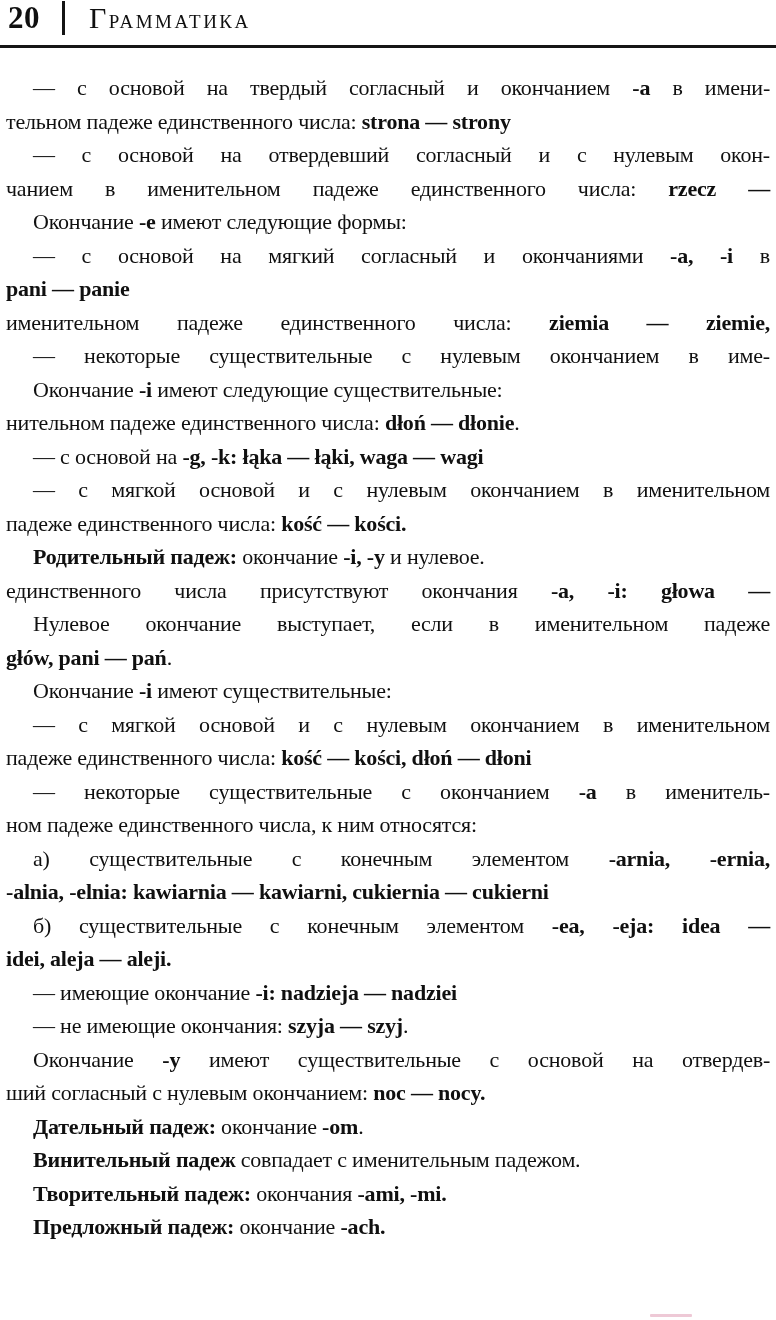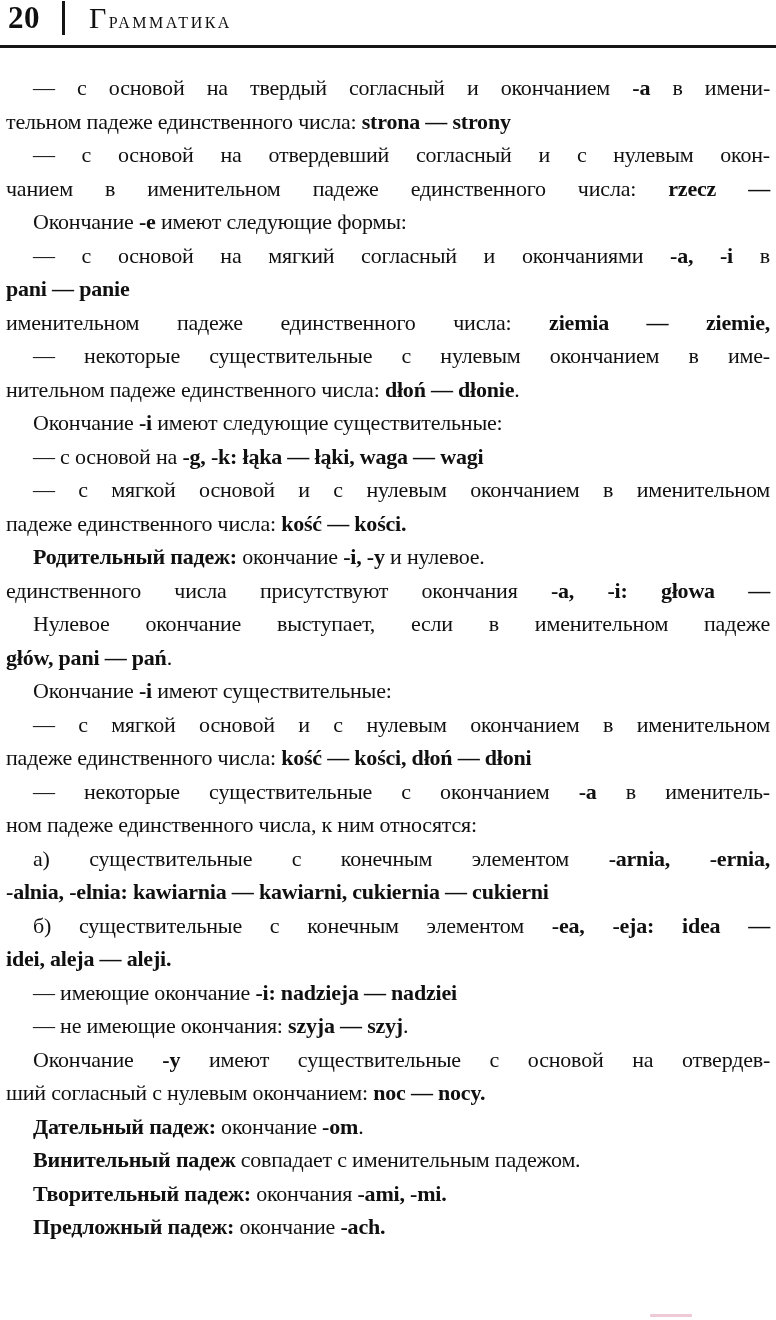--- a/index.html
+++ b/index.html
@@ -41,21 +41,21 @@
     margin: 0 24px 0 22px;
     margin-top: 4px;
   }
   .section-title {
     line-height: 1;
     padding-top: 4px;
     letter-spacing: 2.5px;
     white-space: nowrap;
   }
   .title-first { font-size: 30px; }
-  .title-rest  { font-size: 16px; }
+  .title-rest  { font-size: 19px; }
   .head-rule {
     position: absolute;
     top: 45px; left: 0;
     width: 776px;
     height: 3px;
     background: #161616;
   }
   
   .body-text {
     position: absolute;
@@ -105,22 +105,22 @@
   <div class="body-text">
       <div class="line ind just"><span>— с основой на твердый согласный и окончанием </span><b>-a</b><span> в имени-</span></div>
       <div class="line"><span>тельном падеже единственного числа: </span><b>strona — strony</b></div>
       <div class="line ind just"><span>— с основой на отвердевший согласный и с нулевым окон-</span></div>
       <div class="line just"><span>чанием в именительном падеже единственного числа: </span><b>rzecz —</b></div>
       <div class="line ind"><span>Окончание </span><b>-e</b><span> имеют следующие формы:</span></div>
       <div class="line ind just"><span>— с основой на мягкий согласный и окончаниями </span><b>-a, -i</b><span> в</span></div>
       <div class="line"><b>pani — panie</b></div>
       <div class="line just"><span>именительном падеже единственного числа: </span><b>ziemia — ziemie,</b></div>
       <div class="line ind just"><span>— некоторые существительные с нулевым окончанием в име-</span></div>
+      <div class="line ind"><span>Окончание </span><b>-i</b><span> имеют следующие существительные:</span></div>
       <div class="line"><span>нительном падеже единственного числа: </span><b>dłoń — dłonie</b><span>.</span></div>
-      <div class="line ind"><span>Окончание </span><b>-i</b><span> имеют следующие существительные:</span></div>
       <div class="line ind"><span>— с основой на </span><b>-g, -k: łąka — łąki, waga — wagi</b></div>
       <div class="line ind just"><span>— с мягкой основой и с нулевым окончанием в именительном</span></div>
       <div class="line"><span>падеже единственного числа: </span><b>kość — kości.</b></div>
       <div class="line ind"><b>Родительный падеж:</b><span> окончание </span><b>-i, -y</b><span> и нулевое.</span></div>
       <div class="line just"><span>единственного числа присутствуют окончания </span><b>-a, -i: głowa —</b></div>
       <div class="line ind just"><span>Нулевое окончание выступает, если в именительном падеже</span></div>
       <div class="line"><b>głów, pani — pań</b><span>.</span></div>
       <div class="line ind"><span>Окончание </span><b>-i</b><span> имеют существительные:</span></div>
       <div class="line ind just"><span>— с мягкой основой и с нулевым окончанием в именительном</span></div>
       <div class="line"><span>падеже единственного числа: </span><b>kość — kości, dłoń — dłoni</b></div>

